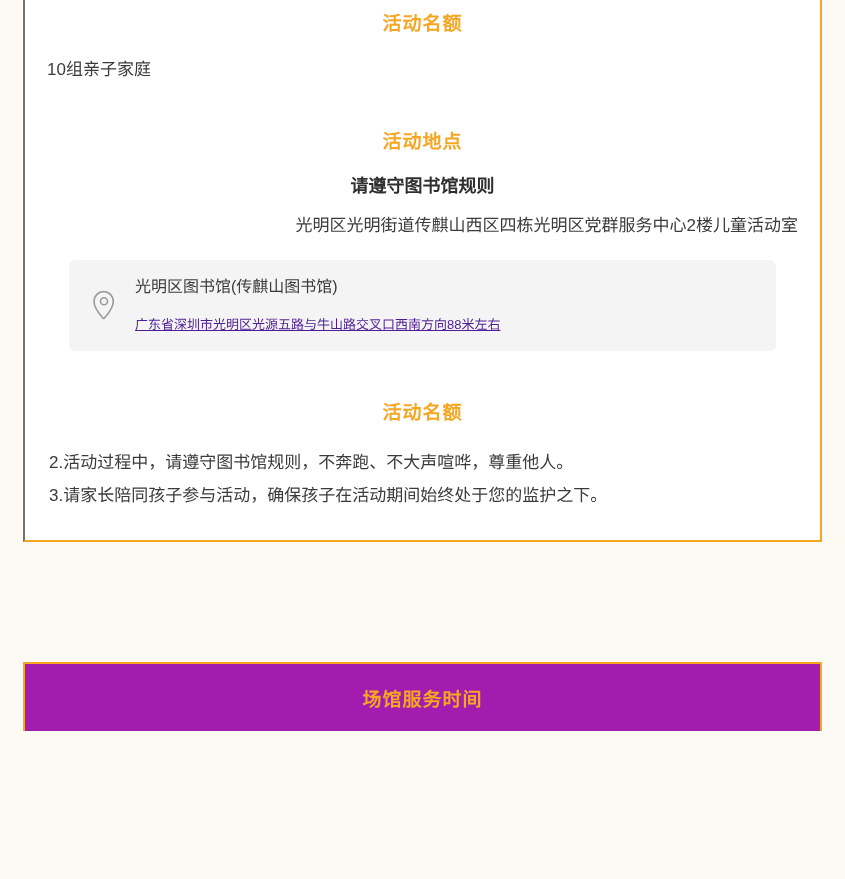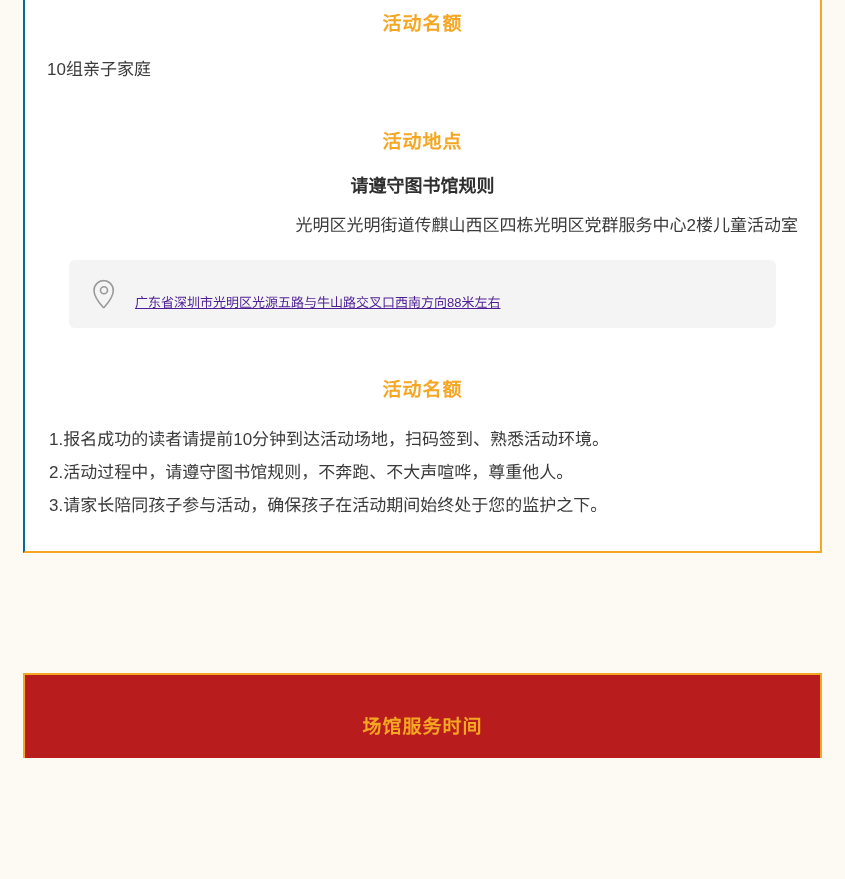--- a/index.html
+++ b/index.html
@@ -20,21 +20,21 @@
     min-height: 879px;
     background: #fdfaf3;
     overflow: hidden;
   }
 
   
   .card {
     position: relative;
     margin: 0 23px;
     background: #ffffff;
-    border-left: 2px solid #0369a1;
+    border-left: 2px solid #737373;
     border-right: 2px solid #f5a623;
     border-bottom: 2px solid #f5a623;
     border-top: none;
     box-sizing: border-box;
     padding: 0 22px 28px 22px;
   }
 
   .section-title {
     text-align: center;
     color: #f5a623;
@@ -113,25 +113,25 @@
   .divider-wrap {
     position: relative;
     height: 120px;
     margin-top: 0;
   }
 
   
   .card-bottom {
     position: relative;
     margin: 0 23px;
-    background: #b91c1c;
+    background: #a21caf;
     border: 2px solid #f5a623;
     border-bottom: none;
     box-sizing: border-box;
-    padding: 36px 22px 20px 22px;
+    padding: 20px 22px 20px 22px;
   }
 </style>
 </head>
 <body>
 
 <div class="page">
 
   <div class="card">
 
     <div class="section-title first">活动名额</div>
@@ -147,30 +147,30 @@
     <div class="venue-address">光明区光明街道传麒山西区四栋光明区党群服务中心2楼儿童活动室</div>
 
     <div class="loc-box">
       <div class="loc-pin">
         <svg width="26" height="30" viewBox="0 0 26 30" aria-hidden="true">
           <path d="M13 1.5c-5.5 0-10 4.4-10 9.9 0 7.1 8.6 16.2 9.3 17 .2.2.5.2.7 0 .7-.8 9.3-9.9 9.3-17 0-5.5-4.5-9.9-10-9.9z" fill="none" stroke="#9a9a9a" stroke-width="1.6"></path>
           <circle cx="13" cy="11.2" r="3.5" fill="none" stroke="#9a9a9a" stroke-width="1.6"></circle>
         </svg>
       </div>
       <div class="loc-texts">
+        <div class="loc-title">光明区图书馆(传麒山图书馆)</div>
         <div class="loc-sub">广东省深圳市光明区光源五路与牛山路交叉口西南方向88米左右</div>
       </div>
     </div>
 
     <div class="gap-lg"></div>
 
     <div class="section-title">活动名额</div>
 
     <div class="notice-list">
-      <p class="notice-item">1.报名成功的读者请提前10分钟到达活动场地，扫码签到、熟悉活动环境。</p>
       <p class="notice-item">2.活动过程中，请遵守图书馆规则，不奔跑、不大声喧哗，尊重他人。</p>
       <p class="notice-item">3.请家长陪同孩子参与活动，确保孩子在活动期间始终处于您的监护之下。</p>
     </div>
 
   </div>
 
   <div class="divider-wrap">
     
     
   </div>

